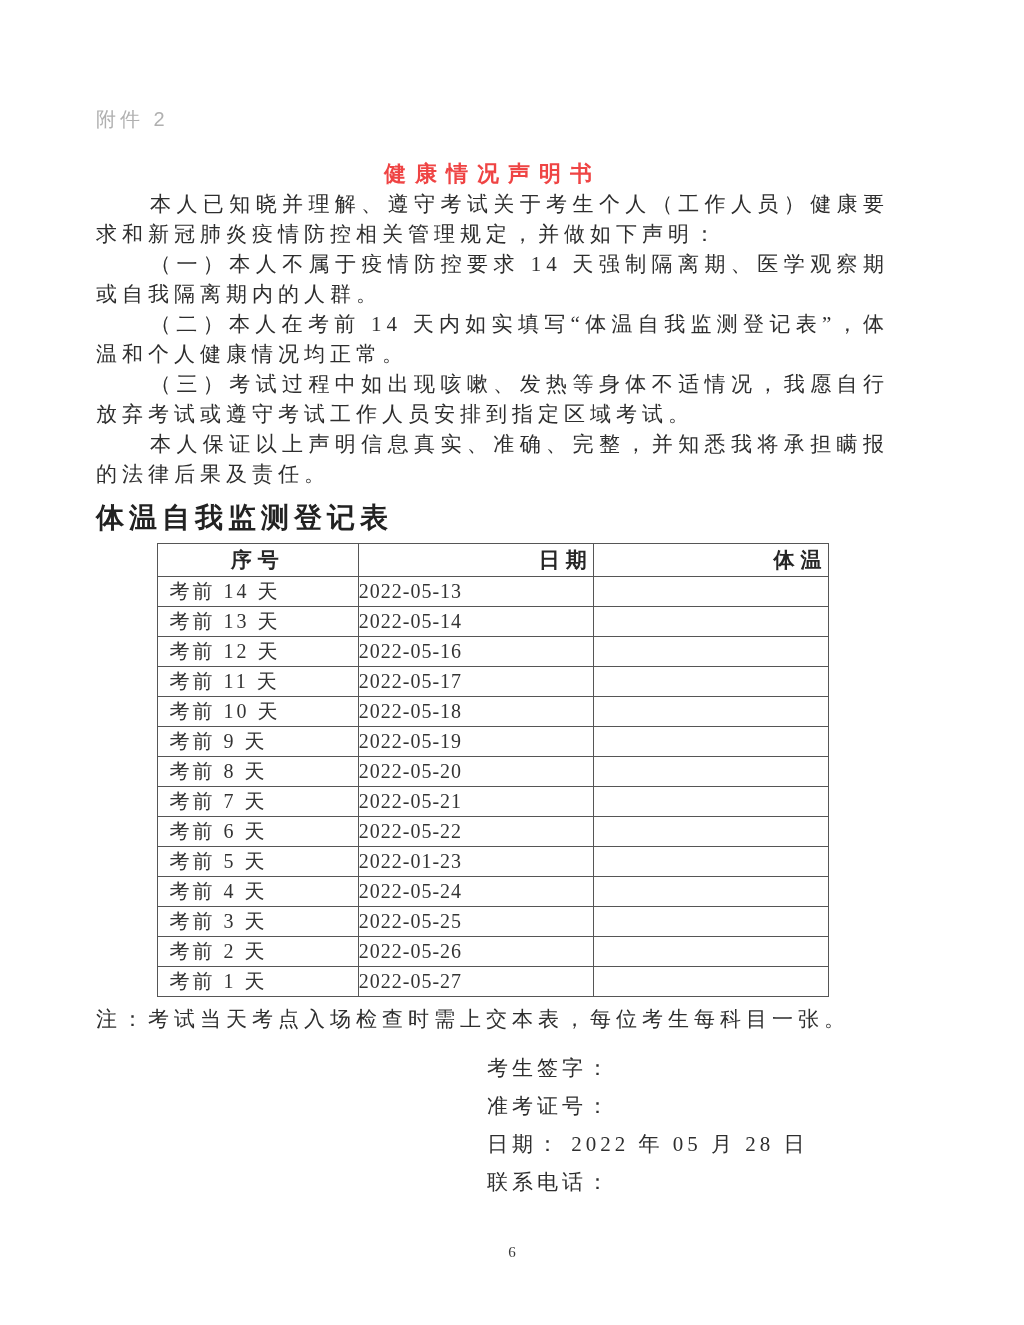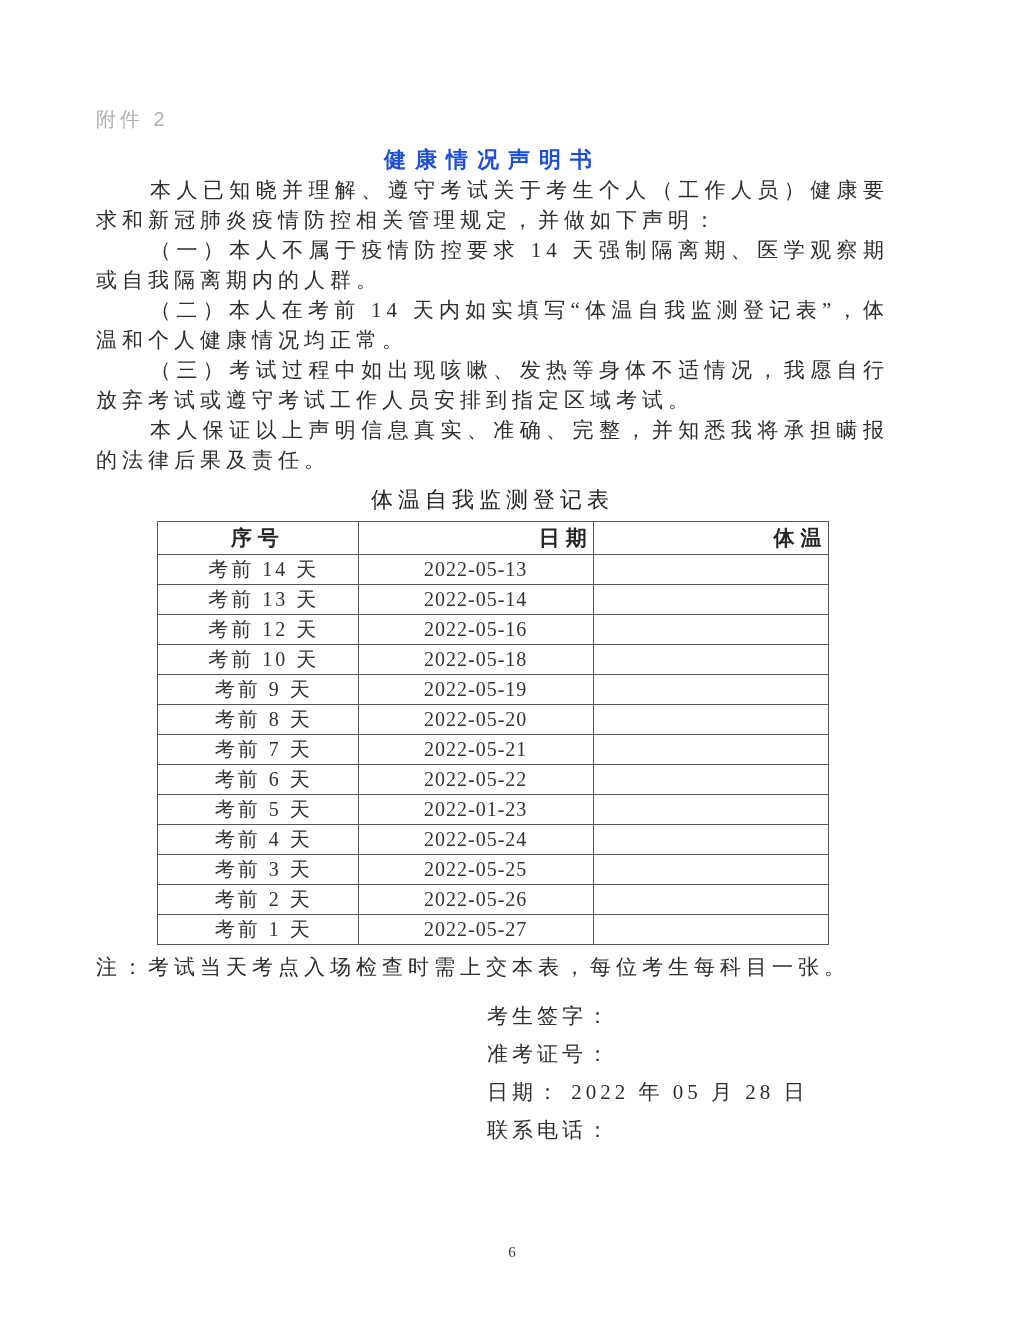--- a/index.html
+++ b/index.html
@@ -20,54 +20,52 @@
     width: 793px;
   }
   .attachment {
     margin-top: 106px;
     font-family: "Liberation Sans", sans-serif;
     font-size: 20px;
     letter-spacing: 4px;
     color: #b0b0b0;
   }
   .doc-title {
-    margin-top: 12px;
+    margin-top: 26px;
     text-align: center;
     font-size: 22px;
     font-weight: bold;
     letter-spacing: 9px;
-    color: #1d4ed8;
+    color: #ef4444;
   }
   .paragraphs { }
   .paragraphs p {
     font-size: 21px;
     line-height: 30px;
     letter-spacing: 5px;
     text-align: justify;
     text-indent: 54px;
   }
   .table-title {
     margin-top: 10px;
-    text-align: center;
-    font-size: 22px;
-    font-weight: normal;
+    font-size: 28px;
+    font-weight: bold;
     letter-spacing: 5px;
     color: #222222;
   }
   table.temp-table {
     width: 672px;
     margin: 6px auto 0 auto;
     border-collapse: collapse;
     table-layout: fixed;
   }
   table.temp-table th,
   table.temp-table td {
     border: 1px solid #565656;
     vertical-align: middle;
-    text-align: center;
   }
   table.temp-table th {
     height: 33px;
     font-size: 21px;
     font-weight: bold;
     letter-spacing: 6px;
     text-align: right;
     color: #262626;
   }
   table.temp-table td {
@@ -141,20 +139,25 @@
           <td class="c-seq">考前 13 天</td>
           <td class="c-date">2022-05-14</td>
           <td class="c-temp"></td>
         </tr>
         <tr>
           <td class="c-seq">考前 12 天</td>
           <td class="c-date">2022-05-16</td>
           <td class="c-temp"></td>
         </tr>
         <tr>
+          <td class="c-seq">考前 11 天</td>
+          <td class="c-date">2022-05-17</td>
+          <td class="c-temp"></td>
+        </tr>
+        <tr>
           <td class="c-seq">考前 10 天</td>
           <td class="c-date">2022-05-18</td>
           <td class="c-temp"></td>
         </tr>
         <tr>
           <td class="c-seq">考前 9 天</td>
           <td class="c-date">2022-05-19</td>
           <td class="c-temp"></td>
         </tr>
         <tr>

